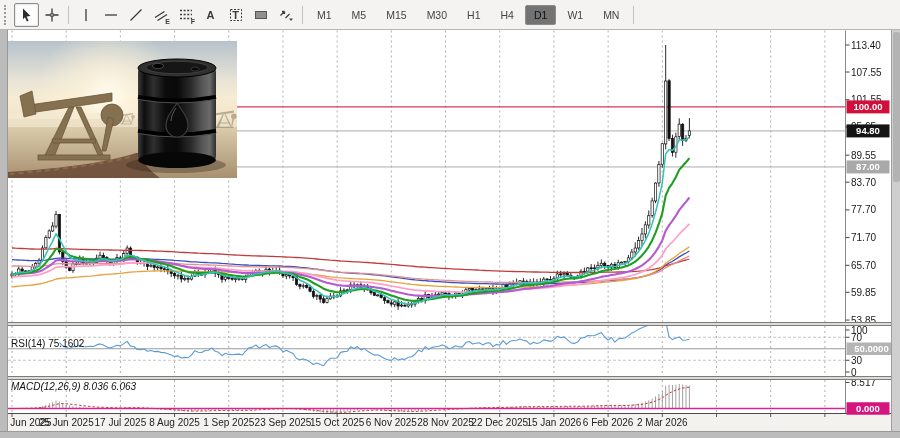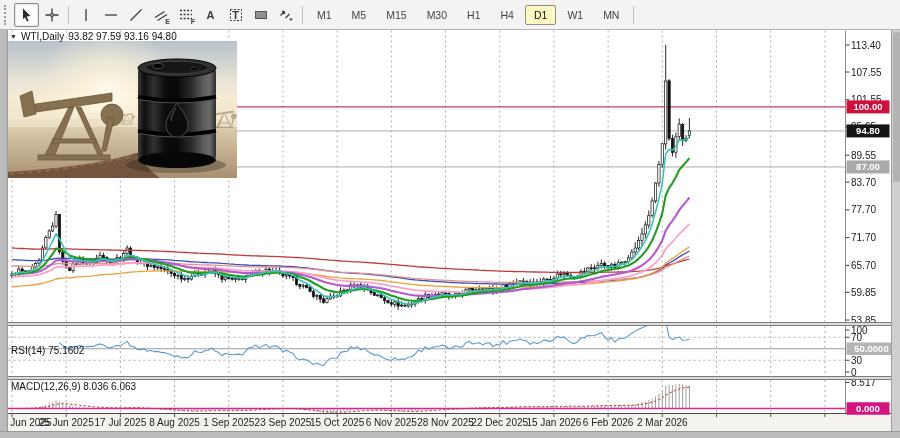--- a/index.html
+++ b/index.html
@@ -12,21 +12,21 @@
   .grip{width:7px;height:20px;border-left:2px dotted #9a9a9a;margin:0 3px 0 2px;}
   .tbtn{position:relative;width:25px;height:24px;display:flex;align-items:center;justify-content:center;
         border:1px solid transparent;border-radius:2px;color:#333;flex:none;cursor:default;}
   .tbtn.active{border-color:#8c8c8c;background:#fdfdfd;box-shadow:inset 0 0 2px #bbb;}
   .tbtn .g-center{position:absolute;left:0;top:0;width:100%;height:100%;display:flex;align-items:center;
         justify-content:center;font-size:11px;font-weight:bold;color:#3b3b3b;}
   .tbtn .g-sub{position:absolute;right:2px;bottom:1px;font-size:7px;font-weight:bold;color:#3b3b3b;}
   .tsep{width:1px;height:18px;background:#c3c3c3;margin:0 4px;flex:none;}
   .tfbtn{height:20px;padding:2px 8px;margin:0 1px;font-size:10.5px;color:#444;border:1px solid transparent;
          border-radius:2px;display:flex;align-items:center;flex:none;cursor:default;}
-  .tfbtn.active{border-color:#8c8c8c;background:#fef9c3;color:#111;}
+  .tfbtn.active{border-color:#8c8c8c;background:#737373;color:#111;}
   
   .left-edge{position:absolute;left:0;top:30px;bottom:0;width:8px;background:#bcbcbc;
              border-right:1px solid #999;z-index:15;}
   .bottom-edge{position:absolute;left:0;bottom:0;height:7px;right:0;background:#bcbcbc;
                border-top:1px solid #9a9a9a;z-index:16;}
   .right-scrollbar{position:absolute;right:0;top:30px;bottom:7px;width:9px;background:#cfcfcf;
                    border-left:1px solid #9e9e9e;z-index:15;}
   .right-scrollbar .thumb{position:absolute;left:1px;top:2px;width:7px;height:150px;background:#b3b3b3;border-radius:2px;}
   .date-axis-bg{position:absolute;left:8px;right:9px;top:414px;bottom:7px;background:#f3f2ef;z-index:1;}
   #plot{position:absolute;left:0;top:0;z-index:3;}
@@ -954,23 +954,18 @@
       <path d="M130,56 Q169,63 208,56" fill="none" stroke="#000" stroke-width="4"></path>
       <path d="M130,58.5 Q169,65.5 208,58.5" fill="none" stroke="#4e4e4e" stroke-width="1"></path>
       <path d="M130,90 Q169,97 208,90" fill="none" stroke="#000" stroke-width="4"></path>
       <path d="M130,92.5 Q169,99.5 208,92.5" fill="none" stroke="#4e4e4e" stroke-width="1"></path>
       <path d="M169,62 C163,71 158,77 158,84 C158,91 163,96 169,96 C175,96 180,91 180,84 C180,77 175,71 169,62 Z" fill="#0b0b0b" stroke="#3e3e3e" stroke-width="1.2"></path>
       <path d="M163,80 C163,75 166,70 168,67" fill="none" stroke="#5a5a5a" stroke-width="1"></path>
       <ellipse cx="169" cy="119" rx="39" ry="8" fill="#070707"></ellipse>
     </svg>
   </div>
 
-  <div class="chart-title">
-    <span class="dd">▼</span>
-    <span>WTI,Daily</span>
-    <span>93.82 97.59 93.16 94.80</span>
-  </div>
-  <div class="ind-label" style="top:345px;">RSI(14) 75.1602</div>
-  <div class="ind-label" style="top:381px;">MACD(12,26,9) 8.036 6.063</div>
+  <div class="ind-label" style="top:338px;">RSI(14) 75.1602</div>
+  <div class="ind-label" style="top:381px;font-style:italic;">MACD(12,26,9) 8.036 6.063</div>
 
   <div class="splitter" style="top:322px;"></div>
   <div class="splitter" style="top:376px;"></div>
 </div>
 
 </body></html>

